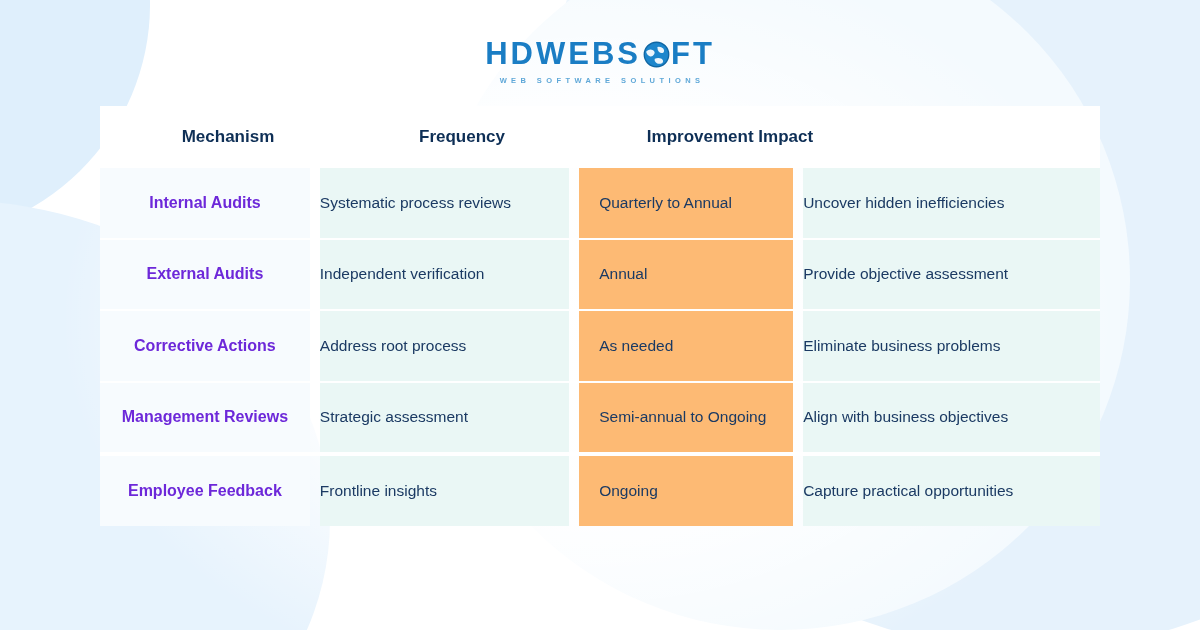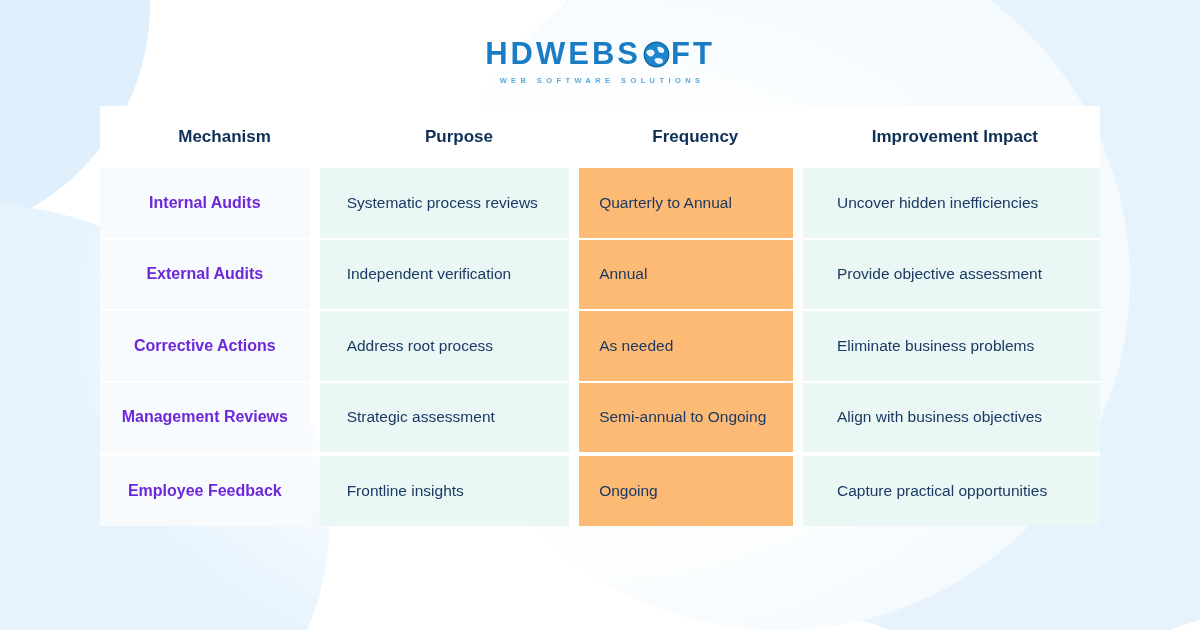--- a/index.html
+++ b/index.html
@@ -160,23 +160,23 @@
     align-items: center;
     height: 100%;
     font-size: 15.5px;
     color: #1b3a63;
     overflow: hidden;
   }
 
   
   .c1 { width: 212px; justify-content: center; font-weight: bold; font-size: 16px; color: #6d28d9; }
   .gap { width: 10px; flex: none; background: transparent; }
-  .c2 { width: 252px; padding-left: 27px; }
+  .c2 { width: 252px; }
   .c3 { width: 216px; padding-left: 20px; }
-  .c4 { width: 300px; padding-left: 34px; }
+  .c4 { width: 300px; }
 
   
   .t-body-row .c1 { background: #f7fbfe; }
   .t-body-row .c2 { background: #eaf7f5; }
   .t-body-row .c3 { background: #fdba74; }
   .t-body-row .c4 { background: #eaf7f5; }
 
   
   .sep {
     height: 2px;
@@ -212,21 +212,20 @@
     </div>
     <div class="logo-tag">WEB SOFTWARE SOLUTIONS</div>
   </div>
 </div>
 
 <div id="table-card">
 
   <div class="t-row t-head">
     <div class="cell c1">Mechanism</div>
     <div class="gap"></div>
-    <div class="cell c2" style="justify-content:center;padding-left:0;">Purpose</div>
     <div class="gap"></div>
     <div class="cell c3" style="justify-content:center;padding-left:0;">Frequency</div>
     <div class="gap"></div>
     <div class="cell c4" style="justify-content:center;padding-left:0;">Improvement Impact</div>
   </div>
 
   <div class="t-row t-body-row">
     <div class="cell c1">Internal Audits</div>
     <div class="gap"></div>
     <div class="cell c2">Systematic process reviews</div>

